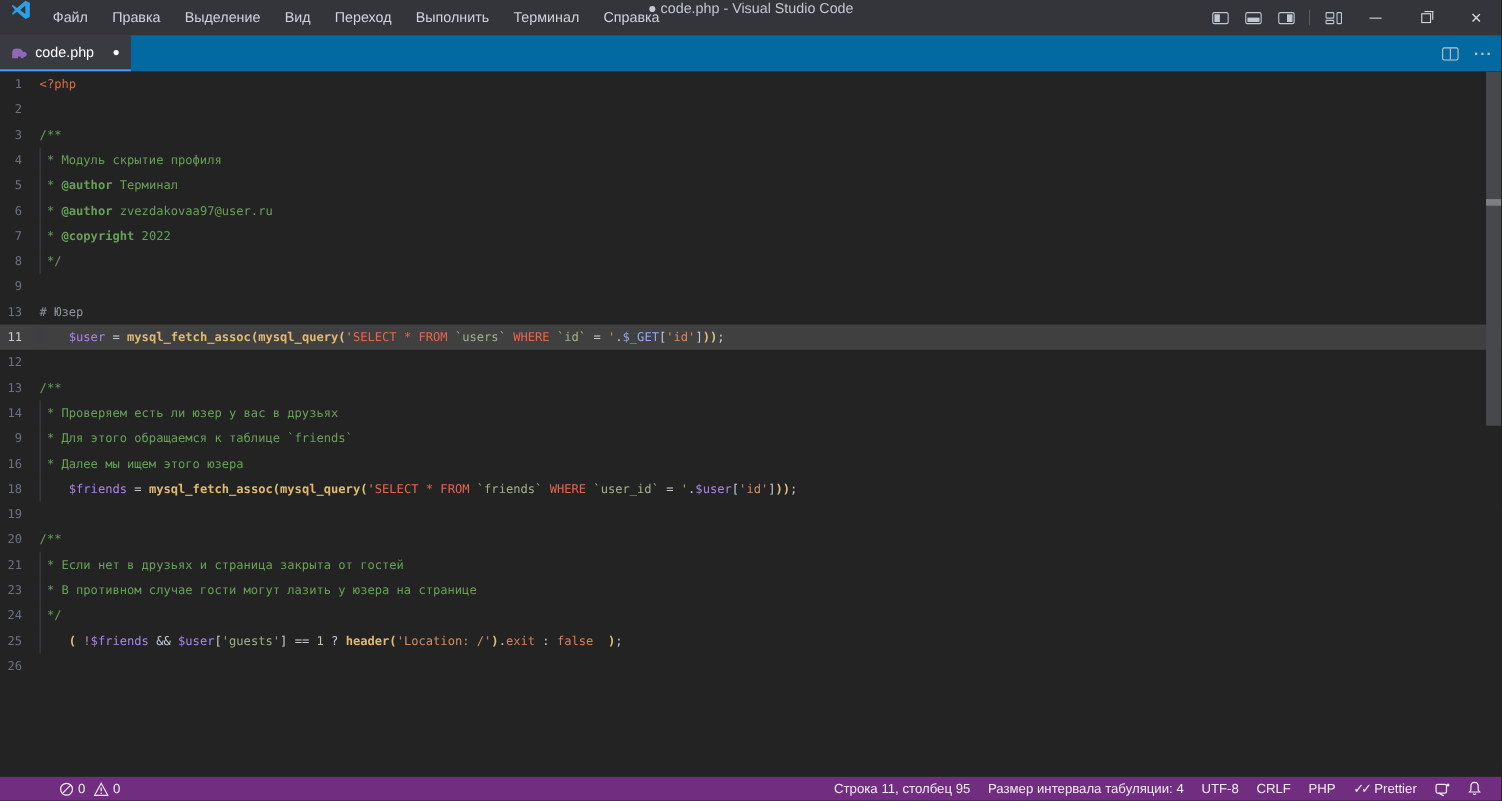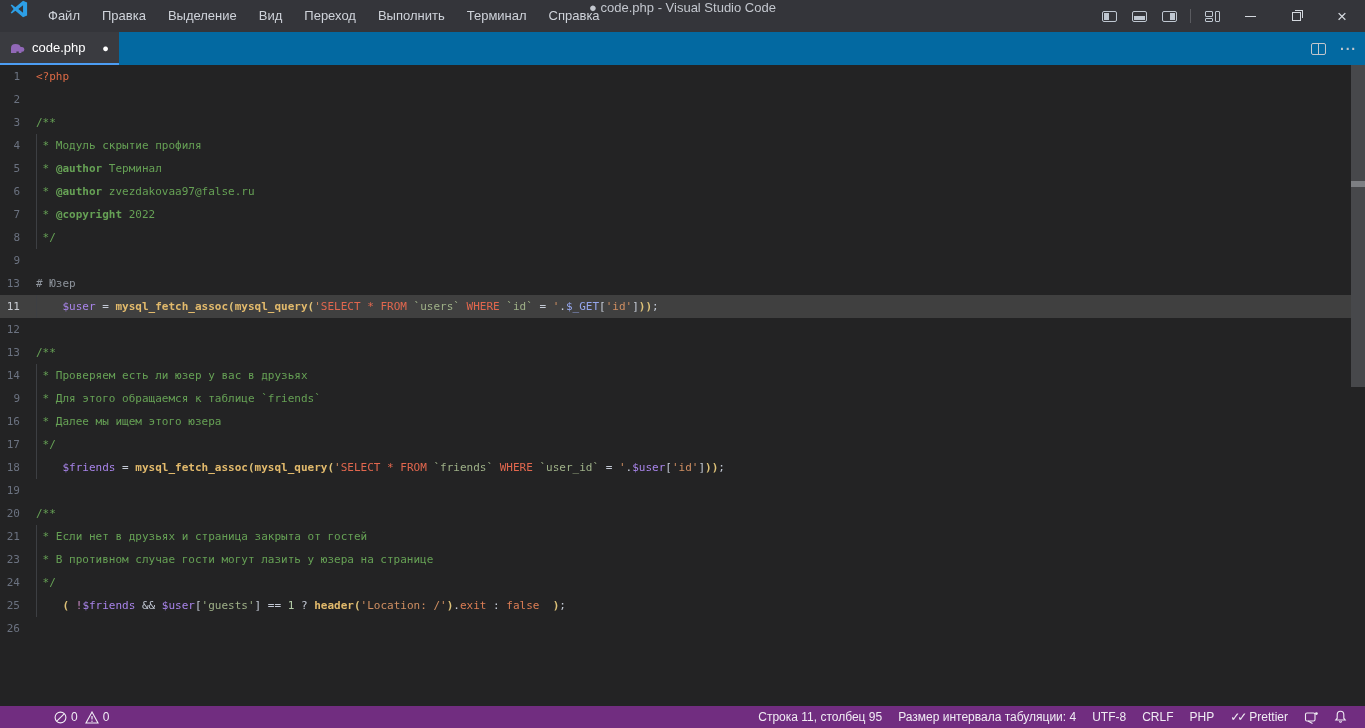--- a/index.html
+++ b/index.html
@@ -140,32 +140,31 @@
   </div>
 </div>
 
 <div class="editor">
   <div>
       <div class="row"><span class="ln">1</span><span class="codeline"><span class="tok-tag">&lt;?php</span></span></div>
       <div class="row"><span class="ln">2</span><span class="codeline"></span></div>
       <div class="row"><span class="ln">3</span><span class="codeline"><span class="tok-com">/**</span></span></div>
       <div class="row"><span class="ln">4</span><i class="guide"></i><span class="codeline"><span class="tok-com"> * Модуль скрытие профиля</span></span></div>
       <div class="row"><span class="ln">5</span><i class="guide"></i><span class="codeline"><span class="tok-com"> * </span><span class="tok-doc">@author</span><span class="tok-com"> Терминал</span></span></div>
-      <div class="row"><span class="ln">6</span><i class="guide"></i><span class="codeline"><span class="tok-com"> * </span><span class="tok-doc">@author</span><span class="tok-com"> zvezdakovaa97@false.ru</span></span></div>
+      <div class="row"><span class="ln">6</span><i class="guide"></i><span class="codeline"><span class="tok-com"> * </span><span class="tok-doc">@author</span><span class="tok-com"> zvezdakovaa97@user.ru</span></span></div>
       <div class="row"><span class="ln">7</span><i class="guide"></i><span class="codeline"><span class="tok-com"> * </span><span class="tok-doc">@copyright</span><span class="tok-com"> 2022</span></span></div>
       <div class="row"><span class="ln">8</span><i class="guide"></i><span class="codeline"><span class="tok-com"> */</span></span></div>
       <div class="row"><span class="ln">9</span><span class="codeline"></span></div>
       <div class="row"><span class="ln">13</span><span class="codeline"><span class="tok-hash"># Юзер</span></span></div>
       <div class="row active"><span class="ln">11</span><i class="guide"></i><span class="codeline"><span class="tok-pln">    </span><span class="tok-var">$user</span><span class="tok-op"> = </span><span class="tok-func">mysql_fetch_assoc</span><span class="tok-paren">(</span><span class="tok-func">mysql_query</span><span class="tok-paren">(</span><span class="tok-str">'</span><span class="tok-sql">SELECT</span><span class="tok-str"> </span><span class="tok-sql">*</span><span class="tok-str"> </span><span class="tok-sql">FROM</span><span class="tok-str"> </span><span class="tok-tick">`users`</span><span class="tok-str"> </span><span class="tok-sql">WHERE</span><span class="tok-str"> </span><span class="tok-tick">`id`</span><span class="tok-op"> = </span><span class="tok-str">'</span><span class="tok-op">.</span><span class="tok-sg">$_GET</span><span class="tok-op">[</span><span class="tok-str">'id'</span><span class="tok-op">]</span><span class="tok-paren">))</span><span class="tok-op">;</span></span></div>
       <div class="row"><span class="ln">12</span><span class="codeline"></span></div>
       <div class="row"><span class="ln">13</span><span class="codeline"><span class="tok-com">/**</span></span></div>
       <div class="row"><span class="ln">14</span><i class="guide"></i><span class="codeline"><span class="tok-com"> * Проверяем есть ли юзер у вас в друзьях</span></span></div>
       <div class="row"><span class="ln">9</span><i class="guide"></i><span class="codeline"><span class="tok-com"> * Для этого обращаемся к таблице `friends`</span></span></div>
       <div class="row"><span class="ln">16</span><i class="guide"></i><span class="codeline"><span class="tok-com"> * Далее мы ищем этого юзера</span></span></div>
-      <div class="row"><span class="ln">17</span><i class="guide"></i><span class="codeline"><span class="tok-com"> */</span></span></div>
       <div class="row"><span class="ln">18</span><i class="guide"></i><span class="codeline"><span class="tok-pln">    </span><span class="tok-var">$friends</span><span class="tok-op"> = </span><span class="tok-func">mysql_fetch_assoc</span><span class="tok-paren">(</span><span class="tok-func">mysql_query</span><span class="tok-paren">(</span><span class="tok-str">'</span><span class="tok-sql">SELECT</span><span class="tok-str"> </span><span class="tok-sql">*</span><span class="tok-str"> </span><span class="tok-sql">FROM</span><span class="tok-str"> </span><span class="tok-tick">`friends`</span><span class="tok-str"> </span><span class="tok-sql">WHERE</span><span class="tok-str"> </span><span class="tok-tick">`user_id`</span><span class="tok-op"> = </span><span class="tok-str">'</span><span class="tok-op">.</span><span class="tok-var">$user</span><span class="tok-op">[</span><span class="tok-str">'id'</span><span class="tok-op">]</span><span class="tok-paren">))</span><span class="tok-op">;</span></span></div>
       <div class="row"><span class="ln">19</span><span class="codeline"></span></div>
       <div class="row"><span class="ln">20</span><span class="codeline"><span class="tok-com">/**</span></span></div>
       <div class="row"><span class="ln">21</span><i class="guide"></i><span class="codeline"><span class="tok-com"> * Если нет в друзьях и страница закрыта от гостей</span></span></div>
       <div class="row"><span class="ln">23</span><i class="guide"></i><span class="codeline"><span class="tok-com"> * В противном случае гости могут лазить у юзера на странице</span></span></div>
       <div class="row"><span class="ln">24</span><i class="guide"></i><span class="codeline"><span class="tok-com"> */</span></span></div>
       <div class="row"><span class="ln">25</span><i class="guide"></i><span class="codeline"><span class="tok-pln">    </span><span class="tok-paren">( </span><span class="tok-neg">!</span><span class="tok-var">$friends</span><span class="tok-op"> &amp;&amp; </span><span class="tok-var">$user</span><span class="tok-op">[</span><span class="tok-tick">'guests'</span><span class="tok-op">]</span><span class="tok-op"> == </span><span class="tok-num">1</span><span class="tok-op"> ? </span><span class="tok-func">header</span><span class="tok-paren">(</span><span class="tok-str">'Location: /'</span><span class="tok-paren">)</span><span class="tok-op">.</span><span class="tok-kw">exit</span><span class="tok-op"> : </span><span class="tok-kw">false</span><span class="tok-pln"> </span><span class="tok-paren"> )</span><span class="tok-op">;</span></span></div>
       <div class="row"><span class="ln">26</span><span class="codeline"></span></div>
     </div>
   <div class="scrollbar">

